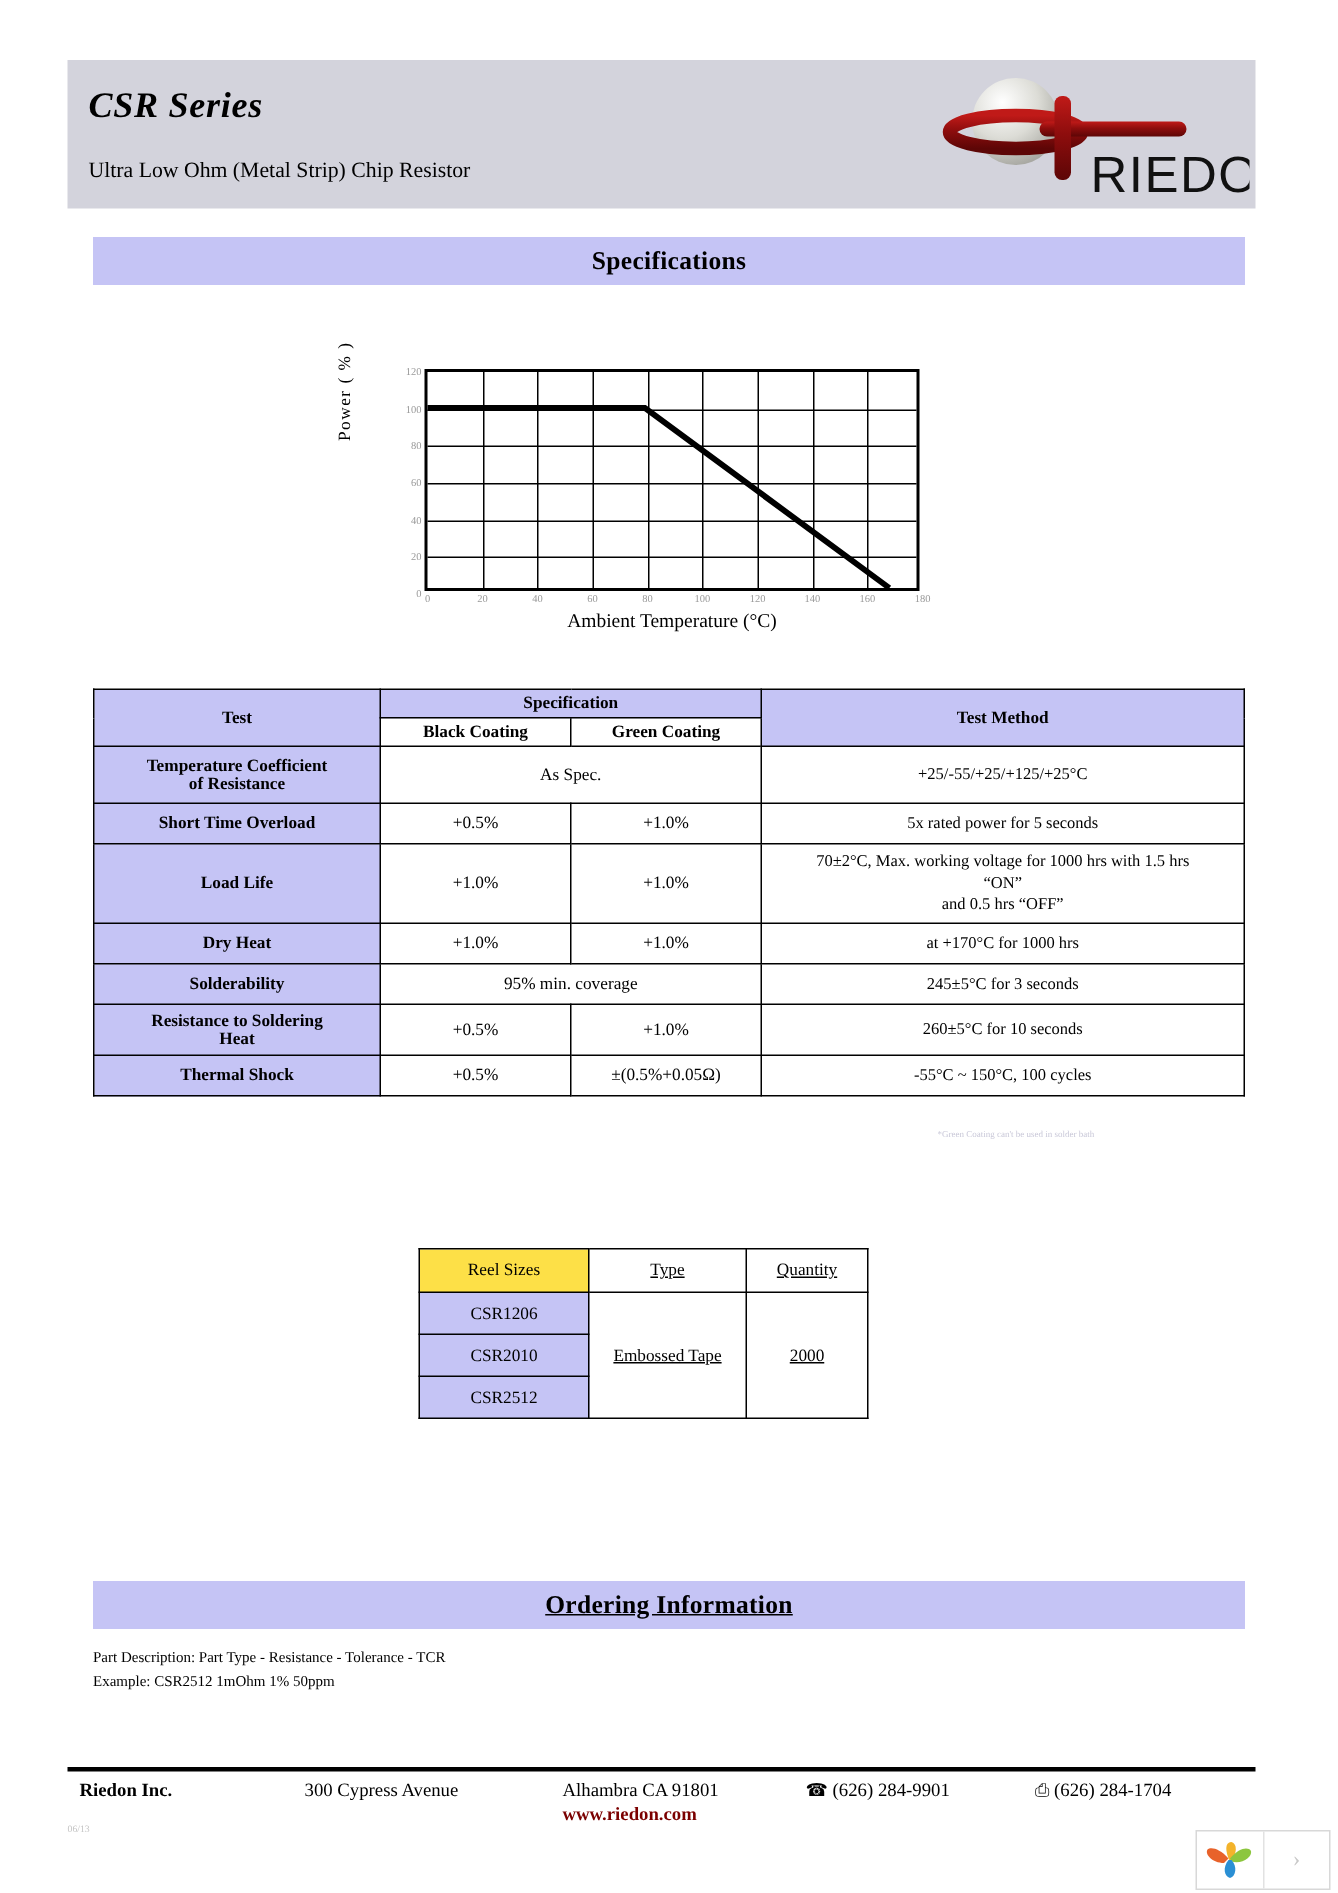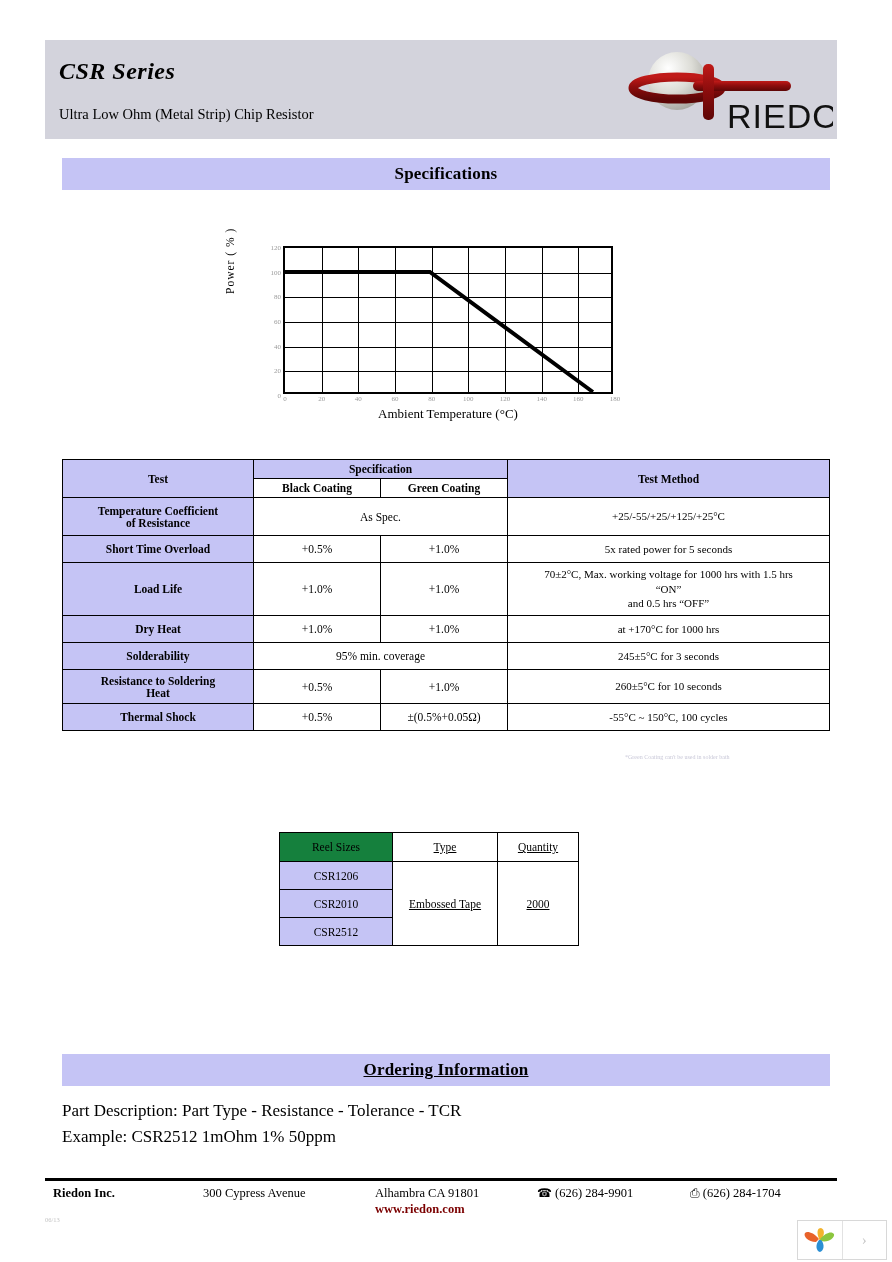--- a/index.html
+++ b/index.html
@@ -100,28 +100,28 @@
 
   
   .reel-table{
     position:absolute;left:279px;top:832px;
     font-size:11.5px;
   }
   .reel-table td{
     border:1px solid #000;text-align:center;vertical-align:middle;
     padding:5px 4px;
   }
-  .reel-table .rhd{background:#15803d;width:104px;height:18px;}
+  .reel-table .rhd{background:#fde047;width:104px;height:18px;}
   .reel-table .rcell{background:#c5c4f5;width:104px;height:17px;}
   .reel-table .wcell{background:#fff;text-decoration:underline;}
   .reel-table .w-type{width:96px;}
   .reel-table .w-qty{width:72px;}
 
   
-  .order-lines{position:absolute;left:62px;top:1098px;font-size:17px;line-height:1.55;}
+  .order-lines{position:absolute;left:62px;top:1098px;font-size:10px;line-height:1.55;}
 
   
   .footer-rule{position:absolute;left:45px;top:1178px;width:792px;height:3px;background:#000;}
   .footer{position:absolute;left:45px;top:1184px;width:792px;height:30px;font-size:12.5px;}
   .f-company{position:absolute;left:8px;top:2px;font-weight:bold;}
   .f-addr{position:absolute;left:158px;top:2px;}
   .f-city{position:absolute;left:330px;top:2px;}
   .f-web{position:absolute;left:330px;top:18px;font-weight:bold;color:#7b0000;}
   .f-tel{position:absolute;left:492px;top:2px;}
   .f-fax{position:absolute;left:645px;top:2px;}

